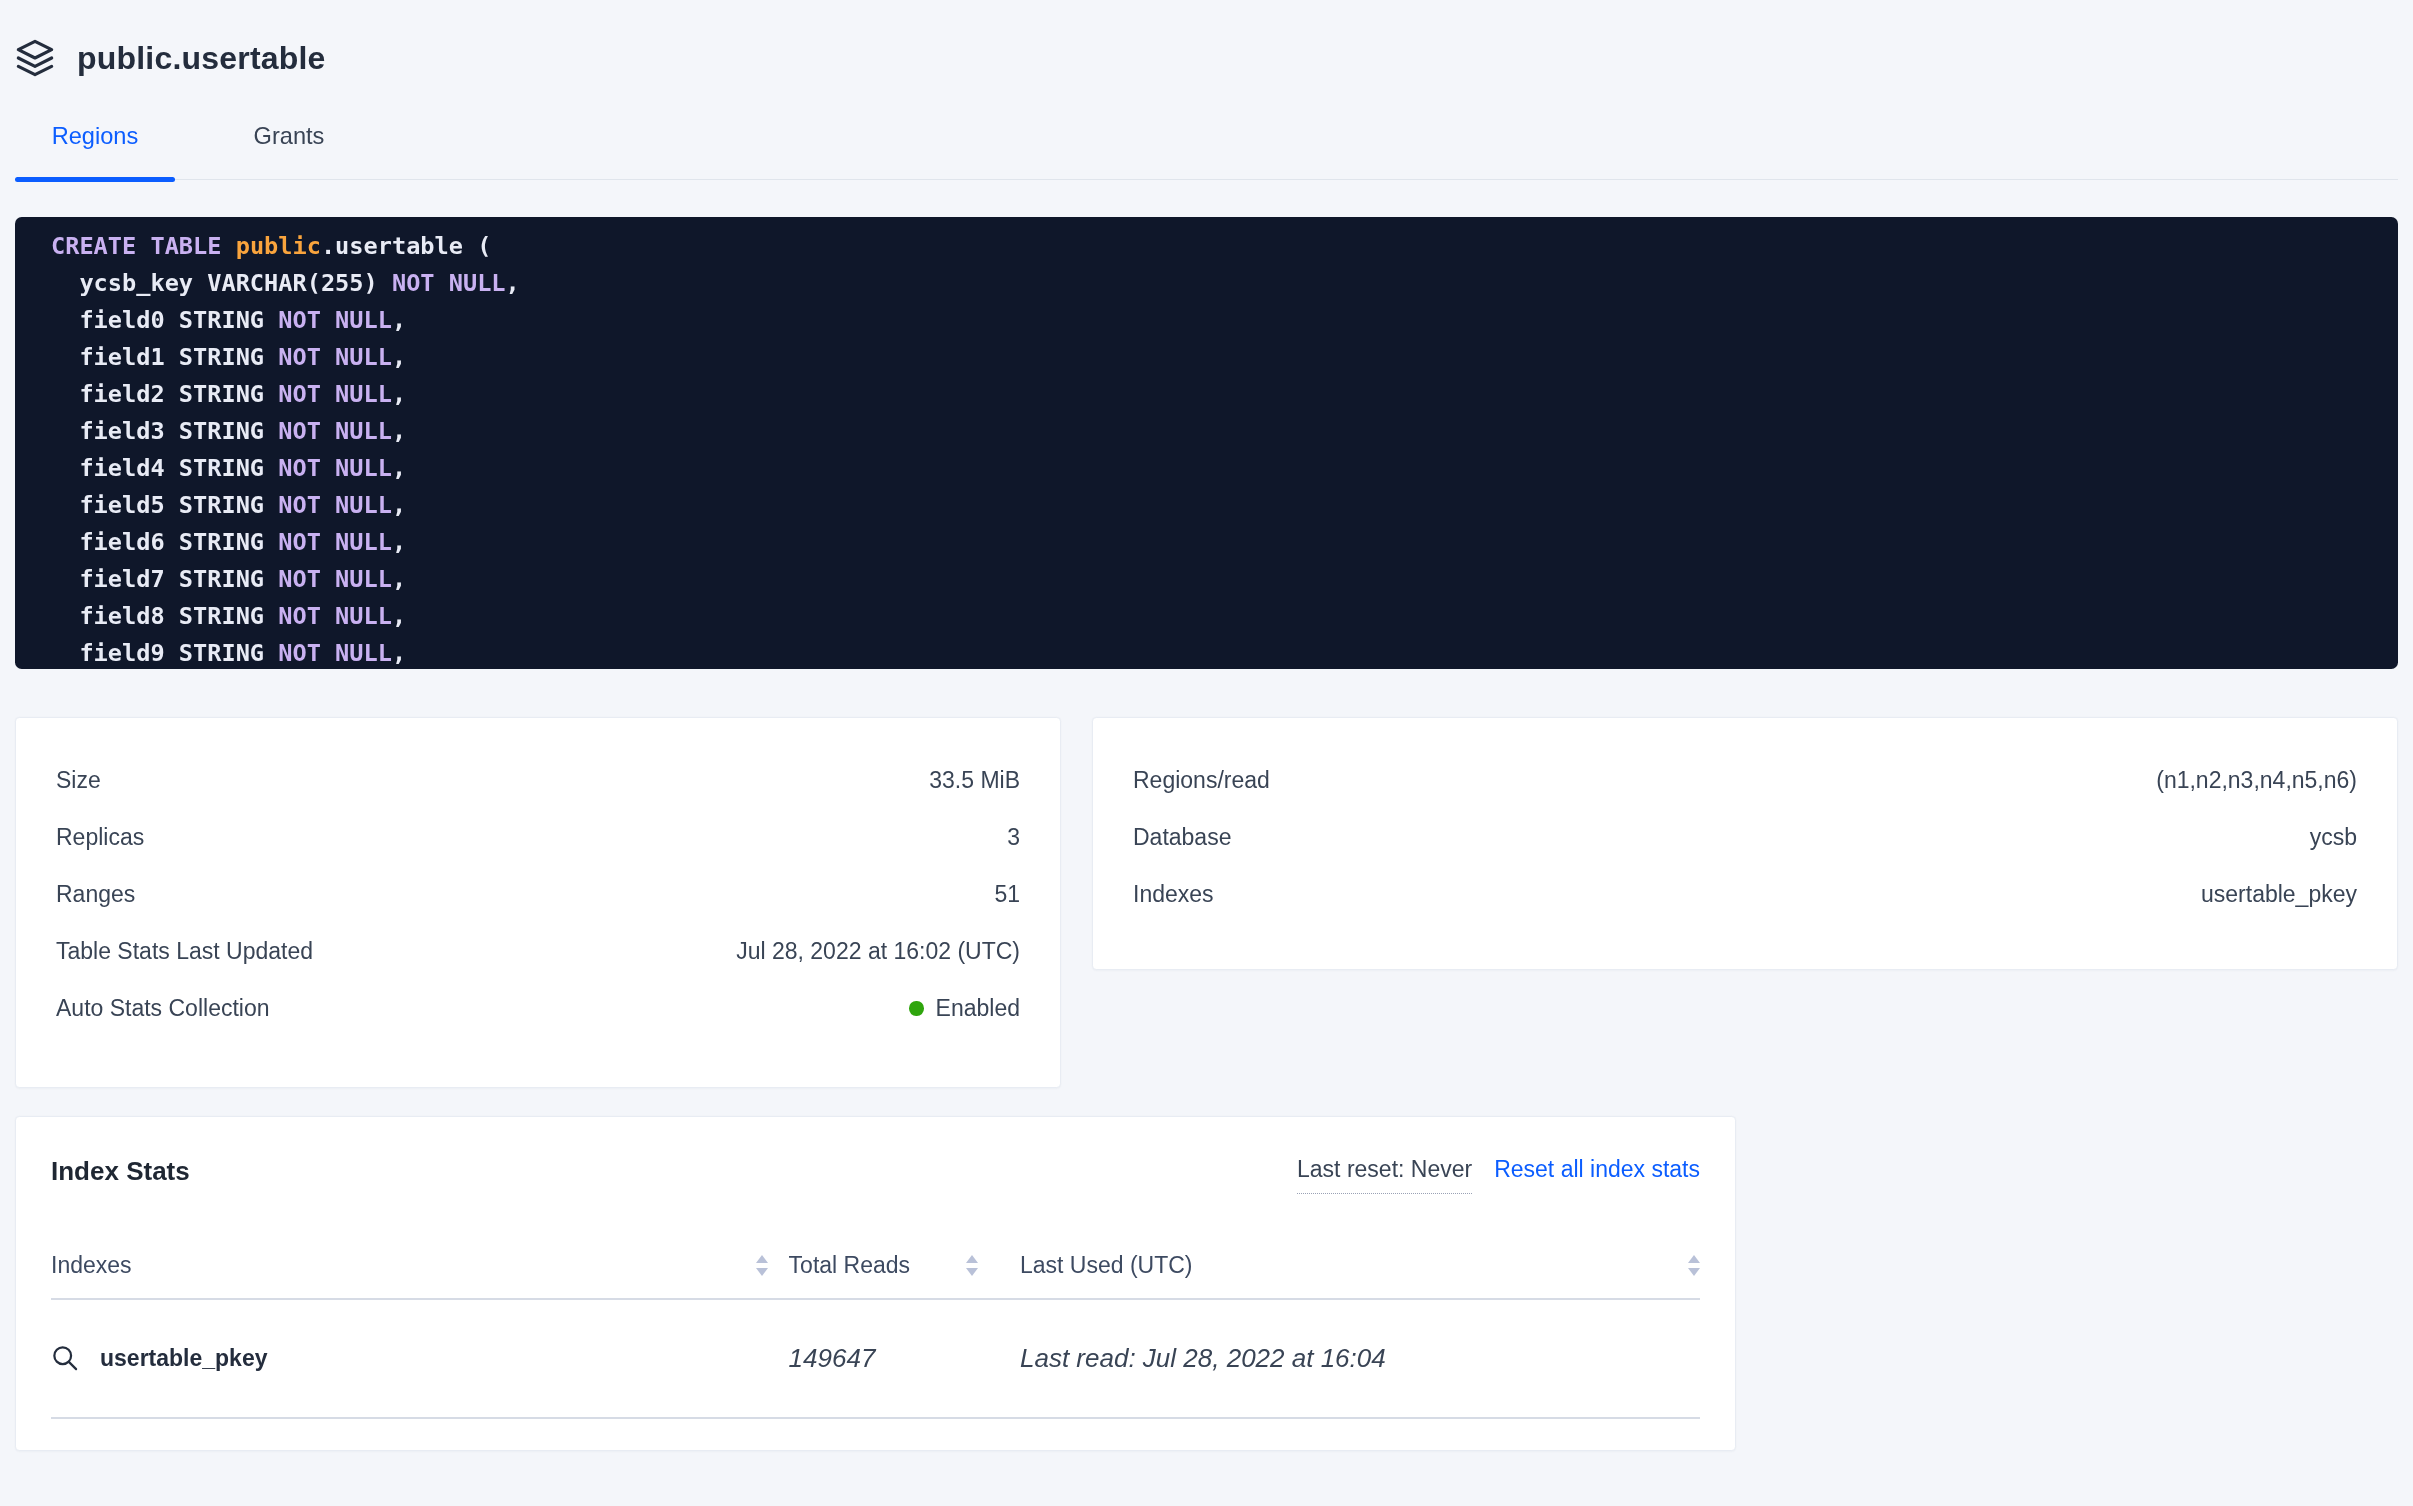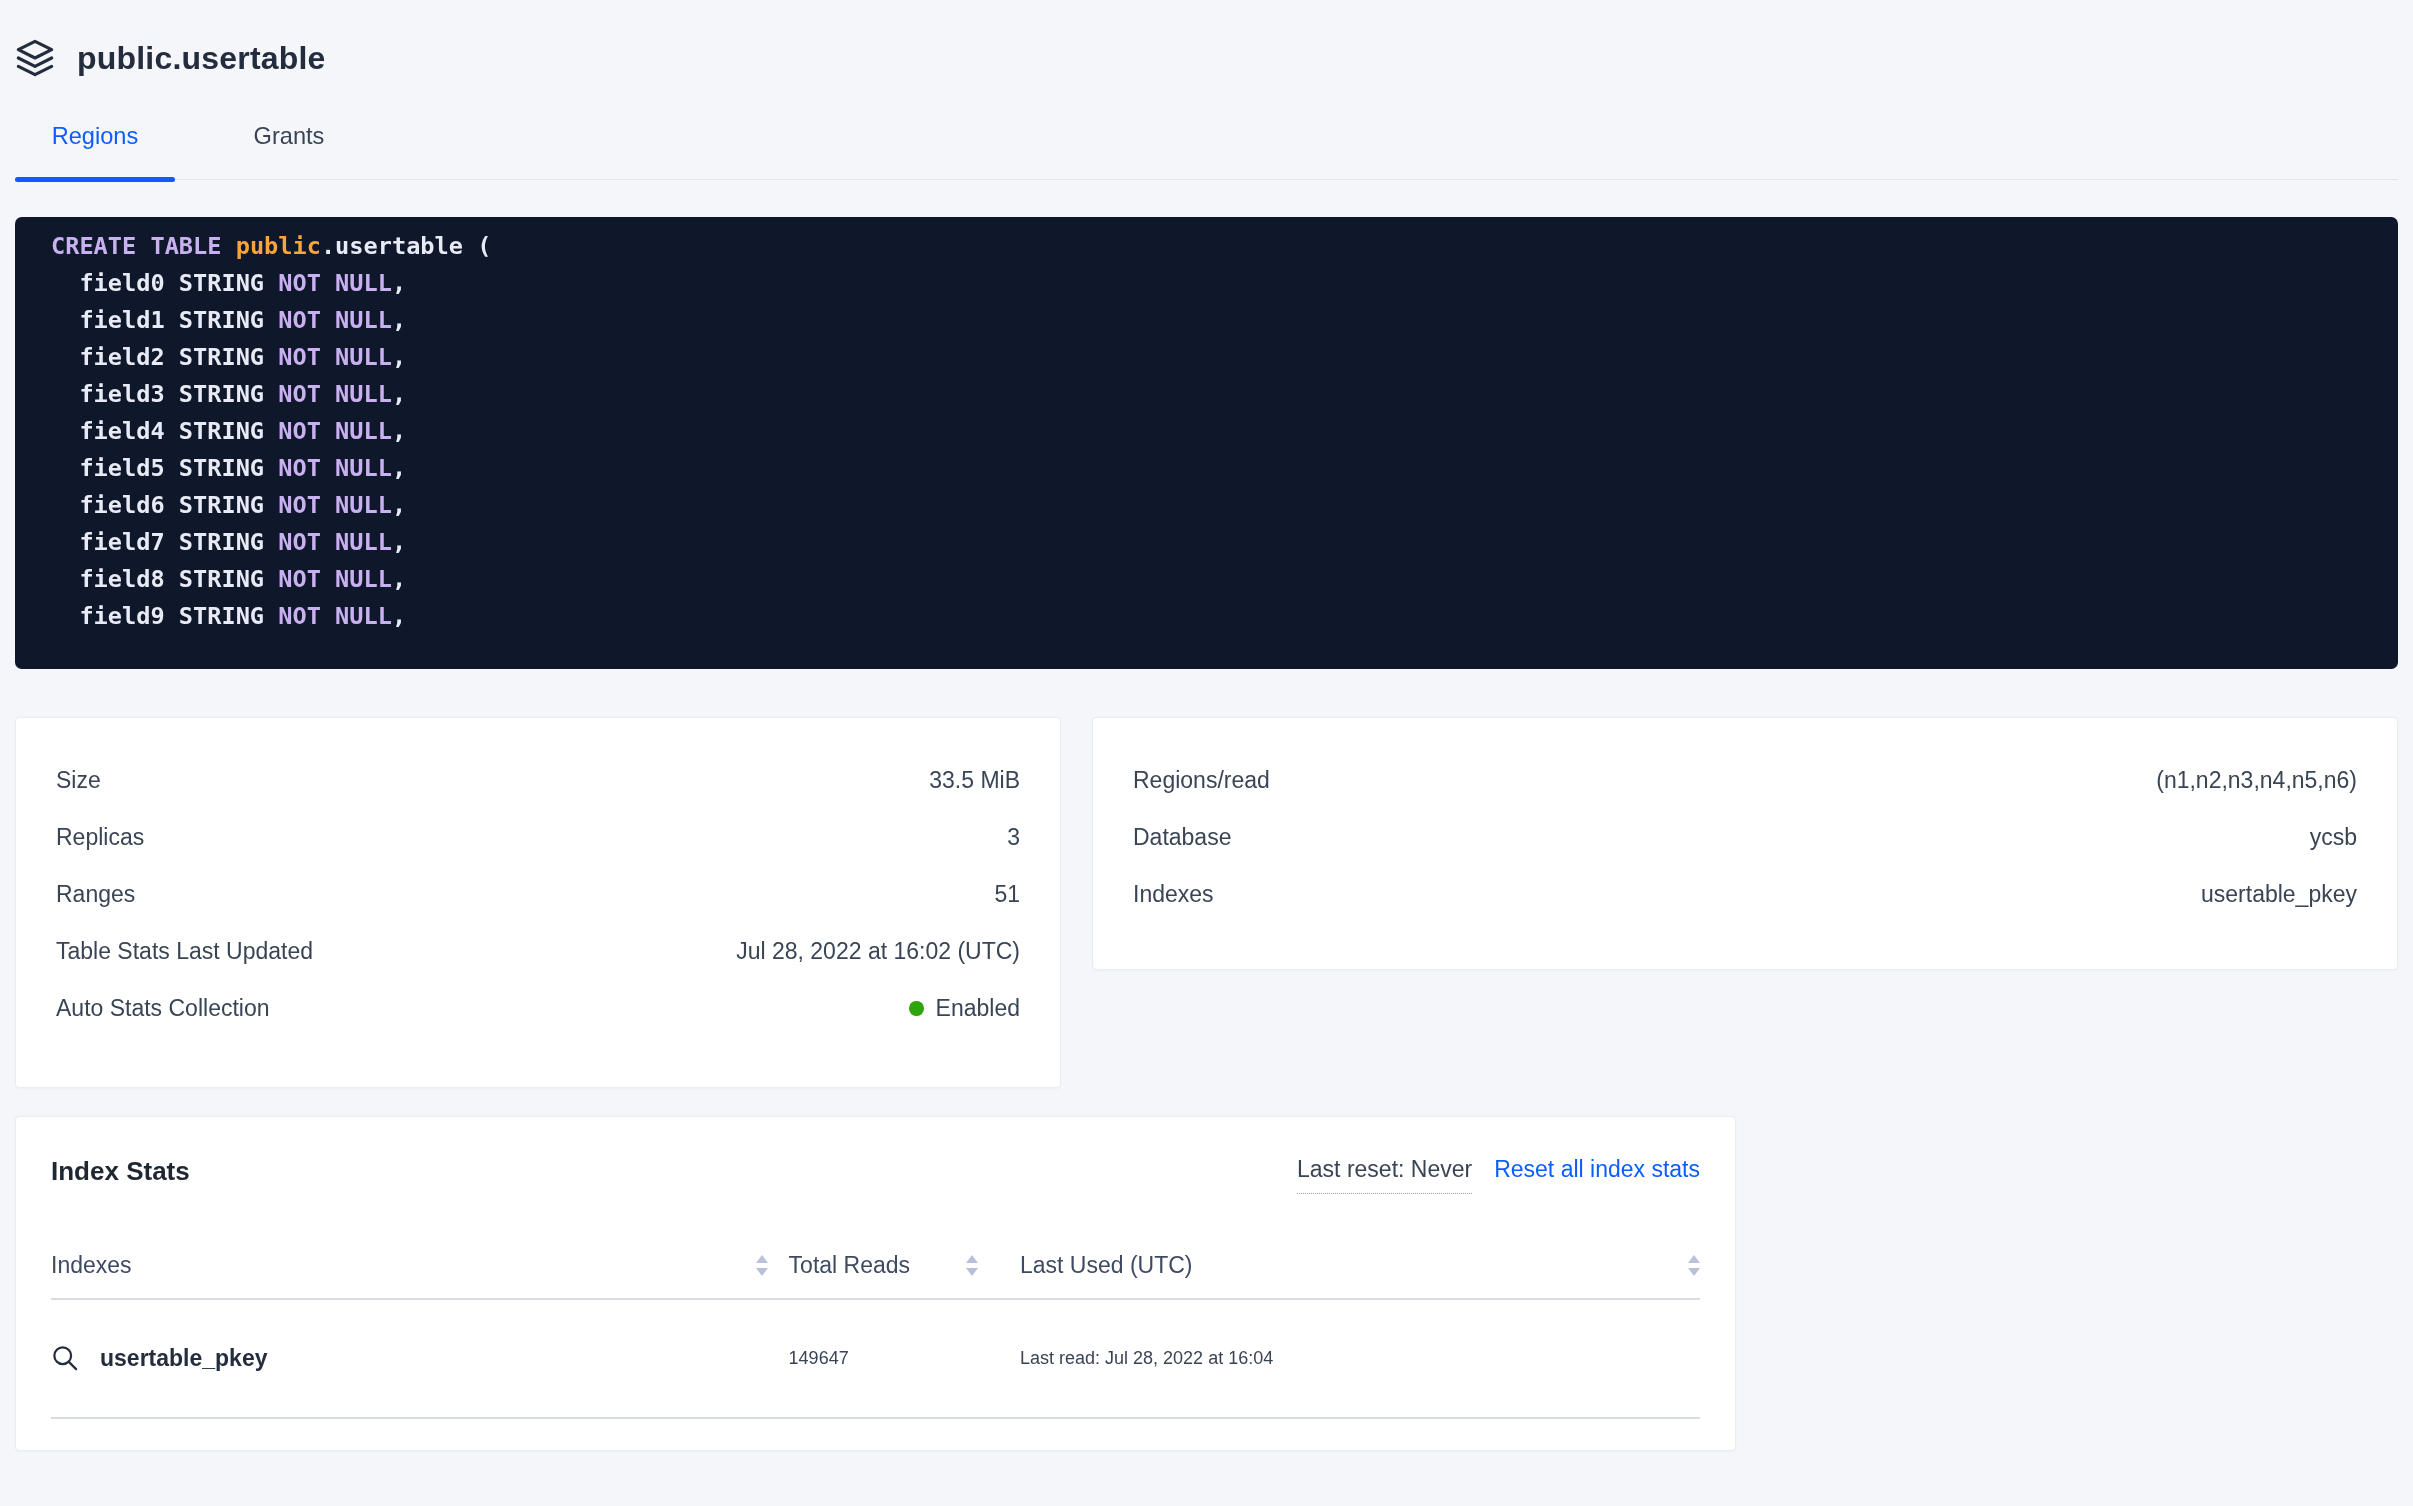--- a/index.html
+++ b/index.html
@@ -66,21 +66,21 @@
   .tbl-row { display:flex; align-items:center; height:119px; border-bottom:2.5px solid #d6dbe5; }
   .th { font-size:23px; color:#3d4a61; }
   .col1 { width:725px; display:flex; align-items:center; justify-content:space-between; padding-right:8.4px; }
   .col2 { width:202px; display:flex; align-items:center; justify-content:space-between; padding-left:12.6px;gap:8px; }
   .col3 { flex:1; display:flex; align-items:center; justify-content:space-between; padding-left:42px; }
   .sorter { display:flex; flex-direction:column; gap:5px; align-items:center; cursor:pointer; }
   .sorter .up { width:0; height:0; border-left:6.7px solid transparent; border-right:6.7px solid transparent; border-bottom:8.4px solid #b9c1d8; }
   .sorter .down { width:0; height:0; border-left:6.7px solid transparent; border-right:6.7px solid transparent; border-top:8.4px solid #b9c1d8; }
   .idx-name-cell { display:flex; align-items:center; gap:20px; cursor:pointer; }
   .idx-name { font-size:23px; font-weight:700; color:#242d3d; }
-  .cell-text { font-size:18px; color:#394455; }
+  .cell-text { font-size:26px; color:#394455;font-style:italic; }
 </style>
 </head>
 <body>
 
 <div class="content">
 
 
   <div class="title-row">
     <span style="display:flex;">
       <svg width="40" height="40" viewBox="0 0 24 24" fill="none" stroke="#242d3d" stroke-width="1.9" stroke-linecap="round" stroke-linejoin="round">
@@ -93,20 +93,21 @@
   </div>
 
   <div class="tabs">
     <div class="tab active">Regions</div>
     <div class="tab">Grants</div>
   </div>
 
   <div class="code-block">
     <div id="sql-code">
         <div class="code-line"><span class="sql-kw">CREATE TABLE </span><span class="sql-db">public</span><span class="sql-txt">.usertable (</span></div>
+        <div class="code-line"><span class="sql-txt">  ycsb_key VARCHAR(255) </span><span class="sql-kw">NOT NULL</span><span class="sql-txt">,</span></div>
         <div class="code-line"><span class="sql-txt">  field0 STRING </span><span class="sql-kw">NOT NULL</span><span class="sql-txt">,</span></div>
         <div class="code-line"><span class="sql-txt">  field1 STRING </span><span class="sql-kw">NOT NULL</span><span class="sql-txt">,</span></div>
         <div class="code-line"><span class="sql-txt">  field2 STRING </span><span class="sql-kw">NOT NULL</span><span class="sql-txt">,</span></div>
         <div class="code-line"><span class="sql-txt">  field3 STRING </span><span class="sql-kw">NOT NULL</span><span class="sql-txt">,</span></div>
         <div class="code-line"><span class="sql-txt">  field4 STRING </span><span class="sql-kw">NOT NULL</span><span class="sql-txt">,</span></div>
         <div class="code-line"><span class="sql-txt">  field5 STRING </span><span class="sql-kw">NOT NULL</span><span class="sql-txt">,</span></div>
         <div class="code-line"><span class="sql-txt">  field6 STRING </span><span class="sql-kw">NOT NULL</span><span class="sql-txt">,</span></div>
         <div class="code-line"><span class="sql-txt">  field7 STRING </span><span class="sql-kw">NOT NULL</span><span class="sql-txt">,</span></div>
         <div class="code-line"><span class="sql-txt">  field8 STRING </span><span class="sql-kw">NOT NULL</span><span class="sql-txt">,</span></div>
         <div class="code-line"><span class="sql-txt">  field9 STRING </span><span class="sql-kw">NOT NULL</span><span class="sql-txt">,</span></div>

